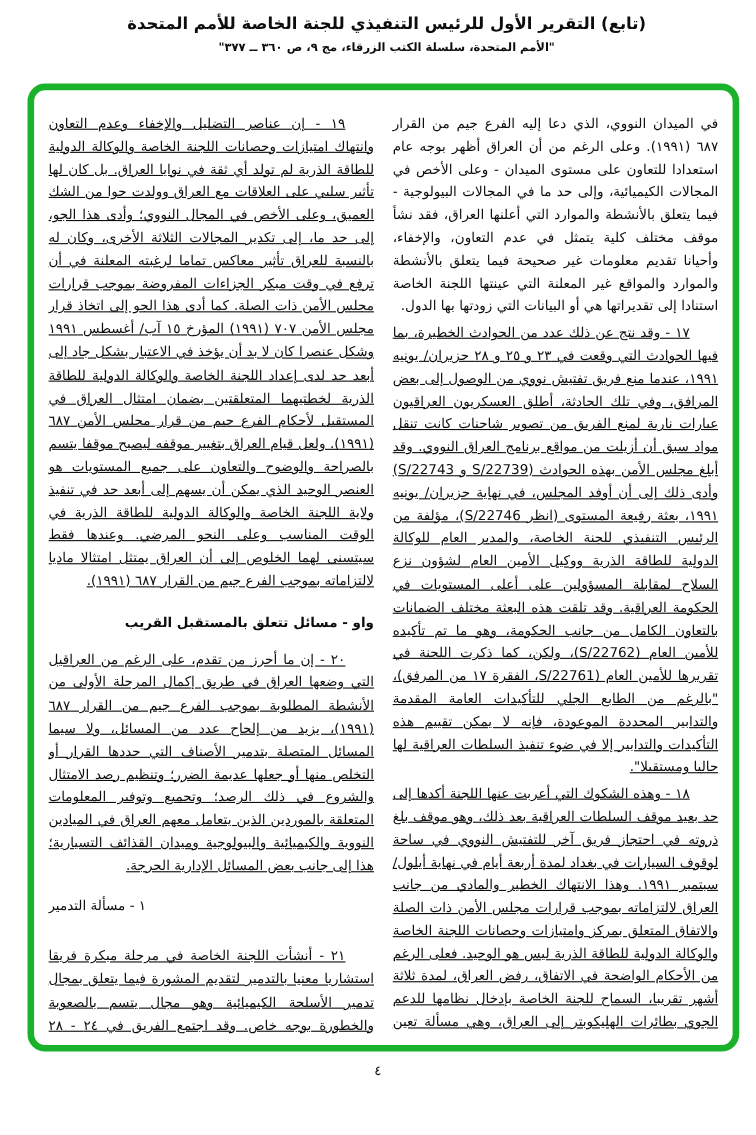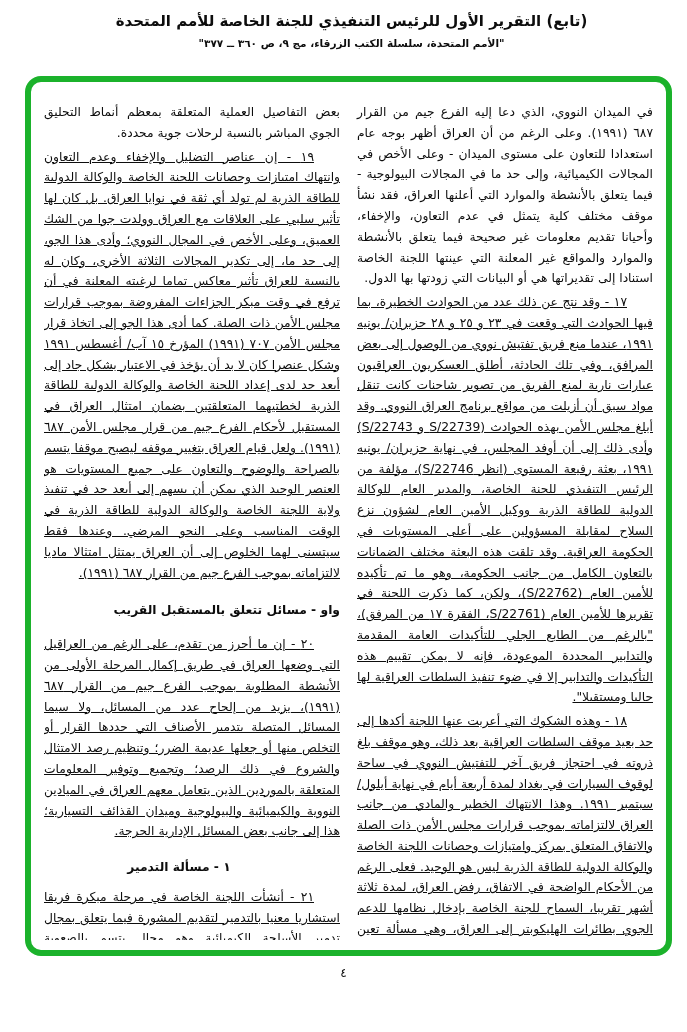--- a/index.html
+++ b/index.html
@@ -64,23 +64,23 @@
     text-indent: 26px;
     text-decoration: underline;
   }
   .sec-heading {
     font-weight: bold;
     text-align: right;
     margin: 17px 0 13px 0;
     font-size: 12.3px;
   }
   .sub-heading {
-    font-weight: bold;
-    text-align: center;
-    margin: 15px 26px 9px 0;
+    font-weight: normal;
+    text-align: left;
+    margin: 15px 26px 26px 0;
     font-size: 12.3px;
   }
   .page-number {
     position: absolute;
     top: 966px;
     left: 0;
     width: 100%;
     text-align: center;
     font-size: 12px;
   }
@@ -96,21 +96,20 @@
 <div class="frame">
   <div class="columns">
 
     <div class="col">
       <p>في الميدان النووي، الذي دعا إليه الفرع جيم من القرار ٦٨٧ (١٩٩١). وعلى الرغم من أن العراق أظهر بوجه عام استعدادا للتعاون على مستوى الميدان - وعلى الأخص في المجالات الكيميائية، وإلى حد ما في المجالات البيولوجية - فيما يتعلق بالأنشطة والموارد التي أعلنها العراق، فقد نشأ موقف مختلف كلية يتمثل في عدم التعاون، والإخفاء، وأحيانا تقديم معلومات غير صحيحة فيما يتعلق بالأنشطة والموارد والمواقع غير المعلنة التي عينتها اللجنة الخاصة استنادا إلى تقديراتها هي أو البيانات التي زودتها بها الدول.</p>
       <p class="num-para">١٧ - وقد نتج عن ذلك عدد من الحوادث الخطيرة، بما فيها الحوادث التي وقعت في ٢٣ و ٢٥ و ٢٨ حزيران/ يونيه ١٩٩١، عندما منع فريق تفتيش نووي من الوصول إلى بعض المرافق، وفي تلك الحادثة، أطلق العسكريون العراقيون عيارات نارية لمنع الفريق من تصوير شاحنات كانت تنقل مواد سبق أن أزيلت من مواقع برنامج العراق النووي. وقد أبلغ مجلس الأمن بهذه الحوادث (S/22739 و S/22743) وأدى ذلك إلى أن أوفد المجلس، في نهاية حزيران/ يونيه ١٩٩١، بعثة رفيعة المستوى (انظر S/22746)، مؤلفة من الرئيس التنفيذي للجنة الخاصة، والمدير العام للوكالة الدولية للطاقة الذرية ووكيل الأمين العام لشؤون نزع السلاح لمقابلة المسؤولين على أعلى المستويات في الحكومة العراقية. وقد تلقت هذه البعثة مختلف الضمانات بالتعاون الكامل من جانب الحكومة، وهو ما تم تأكيده للأمين العام (S/22762)، ولكن، كما ذكرت اللجنة في تقريرها للأمين العام (S/22761، الفقرة ١٧ من المرفق)، "بالرغم من الطابع الجلي للتأكيدات العامة المقدمة والتدابير المحددة الموعودة، فإنه لا يمكن تقييم هذه التأكيدات والتدابير إلا في ضوء تنفيذ السلطات العراقية لها حاليا ومستقبلا".</p>
       <p class="num-para">١٨ - وهذه الشكوك التي أعربت عنها اللجنة أكدها إلى حد بعيد موقف السلطات العراقية بعد ذلك، وهو موقف بلغ ذروته في احتجاز فريق آخر للتفتيش النووي في ساحة لوقوف السيارات في بغداد لمدة أربعة أيام في نهاية أيلول/ سبتمبر ١٩٩١. وهذا الانتهاك الخطير والمادي من جانب العراق لالتزاماته بموجب قرارات مجلس الأمن ذات الصلة والاتفاق المتعلق بمركز وامتيازات وحصانات اللجنة الخاصة والوكالة الدولية للطاقة الذرية ليس هو الوحيد. فعلى الرغم من الأحكام الواضحة في الاتفاق، رفض العراق، لمدة ثلاثة أشهر تقريبا، السماح للجنة الخاصة بإدخال نظامها للدعم الجوي بطائرات الهليكوبتر إلى العراق، وهي مسألة تعين إبلاغ مجلس الأمن بها وكانت موضوع بيانين أصدرهما مجلس الأمن (S/23064 و S/23070) وتعين أن يثيرها الرئيس التنفيذي في زيارة خاصة قام بها إلى العراق في وقت مبكر من تشرين الأول/ أكتوبر ١٩٩١. وفي الوقت الحاضر، دخل نظام الدعم الجوي هذا مرحلة التشغيل أخيرا في العراق على الرغم من الحاجة إلى معالجة</p>
     </div>
 
     <div class="col">
-      <p>بعض التفاصيل العملية المتعلقة بمعظم أنماط التحليق الجوي المباشر بالنسبة لرحلات جوية محددة.</p>
       <p class="num-para">١٩ - إن عناصر التضليل والإخفاء وعدم التعاون وانتهاك امتيازات وحصانات اللجنة الخاصة والوكالة الدولية للطاقة الذرية لم تولد أي ثقة في نوايا العراق. بل كان لها تأثير سلبي على العلاقات مع العراق وولدت جوا من الشك العميق، وعلى الأخص في المجال النووي؛ وأدى هذا الجو، إلى حد ما، إلى تكدير المجالات الثلاثة الأخرى، وكان له بالنسبة للعراق تأثير معاكس تماما لرغبته المعلنة في أن ترفع في وقت مبكر الجزاءات المفروضة بموجب قرارات مجلس الأمن ذات الصلة. كما أدى هذا الجو إلى اتخاذ قرار مجلس الأمن ٧٠٧ (١٩٩١) المؤرخ ١٥ آب/ أغسطس ١٩٩١ وشكل عنصرا كان لا بد أن يؤخذ في الاعتبار بشكل جاد إلى أبعد حد لدى إعداد اللجنة الخاصة والوكالة الدولية للطاقة الذرية لخطتيهما المتعلقتين بضمان امتثال العراق في المستقبل لأحكام الفرع جيم من قرار مجلس الأمن ٦٨٧ (١٩٩١). ولعل قيام العراق بتغيير موقفه ليصبح موقفا يتسم بالصراحة والوضوح والتعاون على جميع المستويات هو العنصر الوحيد الذي يمكن أن يسهم إلى أبعد حد في تنفيذ ولاية اللجنة الخاصة والوكالة الدولية للطاقة الذرية في الوقت المناسب وعلى النحو المرضي. وعندها فقط سيتسنى لهما الخلوص إلى أن العراق يمتثل امتثالا ماديا لالتزاماته بموجب الفرع جيم من القرار ٦٨٧ (١٩٩١).</p>
       <div class="sec-heading">واو - مسائل تتعلق بالمستقبل القريب</div>
       <p class="num-para">٢٠ - إن ما أحرز من تقدم، على الرغم من العراقيل التي وضعها العراق في طريق إكمال المرحلة الأولى من الأنشطة المطلوبة بموجب الفرع جيم من القرار ٦٨٧ (١٩٩١)، يزيد من إلحاح عدد من المسائل، ولا سيما المسائل المتصلة بتدمير الأصناف التي حددها القرار أو التخلص منها أو جعلها عديمة الضرر؛ وتنظيم رصد الامتثال والشروع في ذلك الرصد؛ وتجميع وتوفير المعلومات المتعلقة بالموردين الذين يتعامل معهم العراق في الميادين النووية والكيميائية والبيولوجية وميدان القذائف التسيارية؛ هذا إلى جانب بعض المسائل الإدارية الحرجة.</p>
       <div class="sub-heading">١ - مسألة التدمير</div>
       <p class="num-para">٢١ - أنشأت اللجنة الخاصة في مرحلة مبكرة فريقا استشاريا معنيا بالتدمير لتقديم المشورة فيما يتعلق بمجال تدمير الأسلحة الكيميائية وهو مجال يتسم بالصعوبة والخطورة بوجه خاص. وقد اجتمع الفريق في ٢٤ - ٢٨ حزيران/ يونيه ١٩٩١ و ٥ - ٩ آب/ أغسطس ١٩٩١ و ١٠ - ١٤ أيلول/ سبتمبر ١٩٩١، وقدم ثلاثة تقارير فنية. كذلك قامت بعثة لتقصي</p>
     </div>
 
   </div>
 </div>
 

